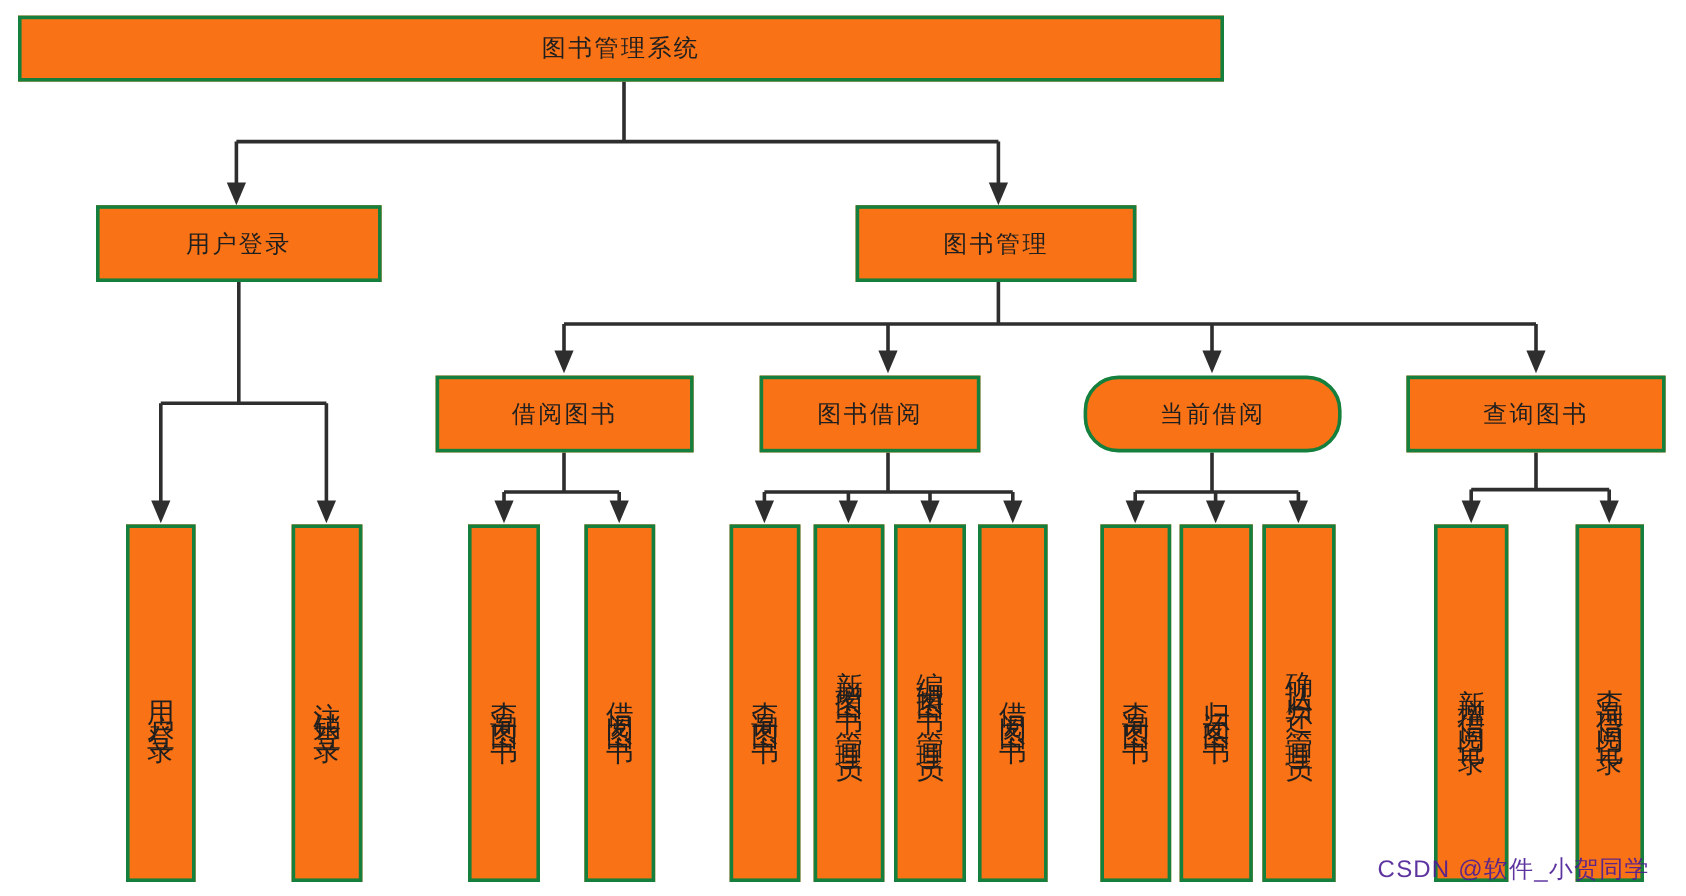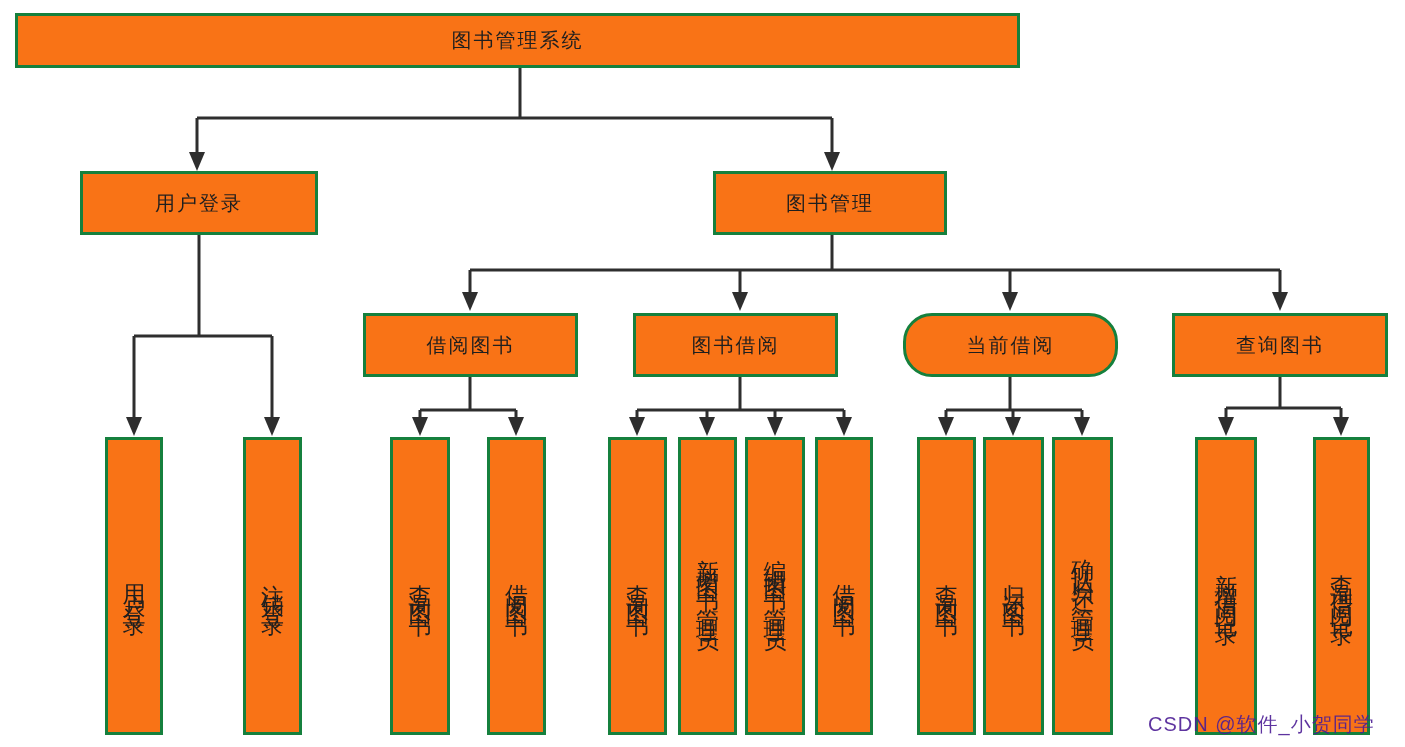--- a/index.html
+++ b/index.html
@@ -119,21 +119,21 @@
   <div class="box" style="left:80px; top:171px; width:238px; height:64px;">
     <span class="hlabel">用户登录</span>
   </div>
   <div class="box" style="left:713px; top:171px; width:234px; height:64px;">
     <span class="hlabel">图书管理</span>
   </div>
 
   <div class="box" style="left:363px; top:313px; width:215px; height:64px;">
     <span class="hlabel">借阅图书</span>
   </div>
-  <div class="box" style="left:633px; top:313px; width:205px; height:64px;">
+  <div class="box" style="left:633px; top:313px; width:184px; height:64px;">
     <span class="hlabel">图书借阅</span>
   </div>
   <div class="box" style="left:903px; top:313px; width:215px; height:64px;border-radius:29px;">
     <span class="hlabel">当前借阅</span>
   </div>
   <div class="box" style="left:1172px; top:313px; width:216px; height:64px;">
     <span class="hlabel">查询图书</span>
   </div>
 
   <div class="box vbox" style="left:105px; width:58px;">

